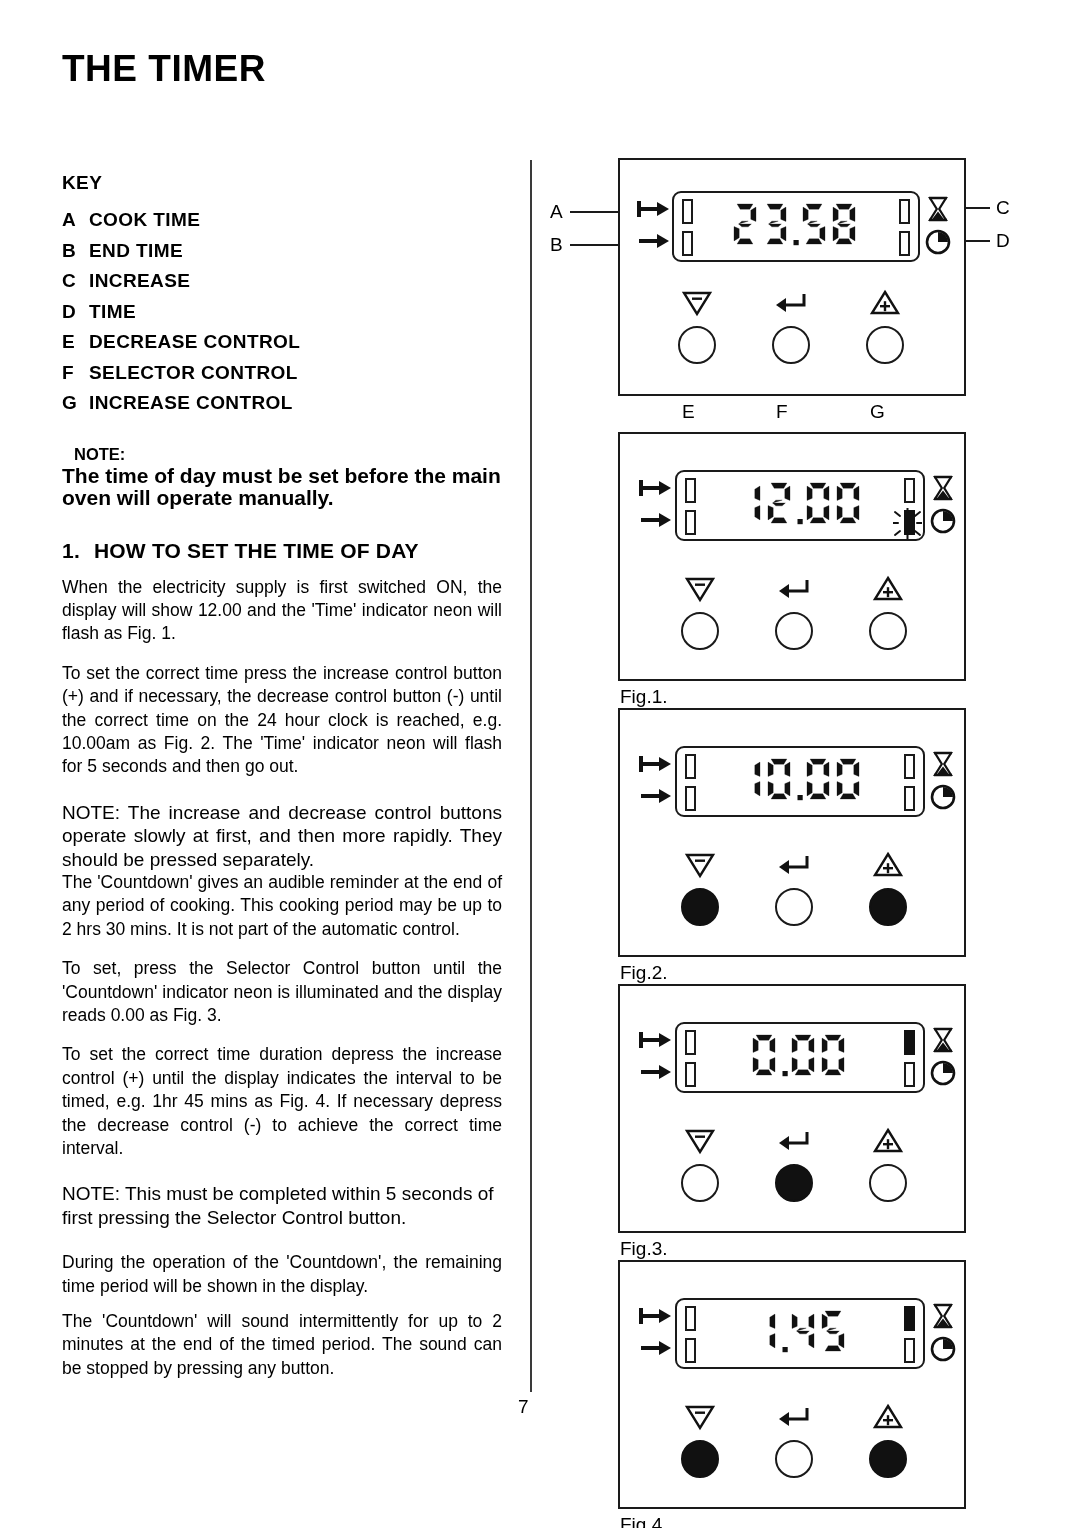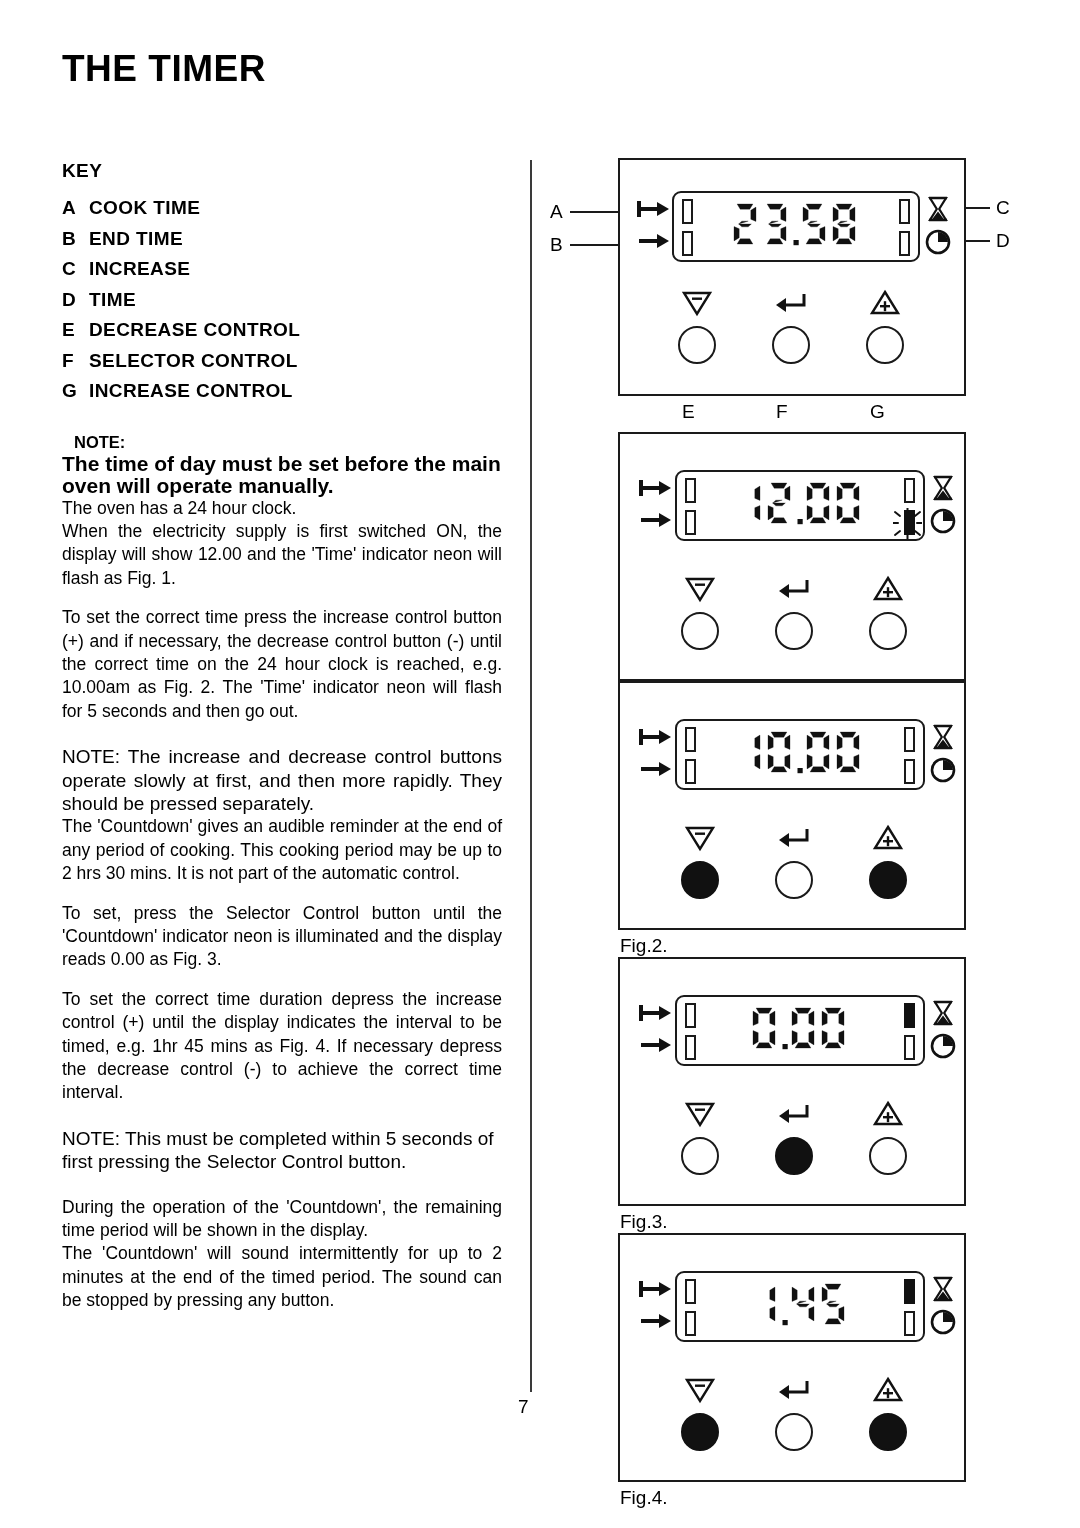--- a/index.html
+++ b/index.html
@@ -23,21 +23,21 @@
     top: 48px;
     font-size: 37px;
     font-weight: bold;
     letter-spacing: 0.5px;
   }
 
   
   .left-col {
     position: absolute;
     left: 62px;
-    top: 160px;
+    top: 172px;
     width: 440px;
   }
   .divider {
     position: absolute;
     left: 530px;
     top: 160px;
     width: 2px;
     height: 1232px;
     background: #3a3a3a;
   }
@@ -275,32 +275,34 @@
     </div>
     <div class="key-row">
       <span class="key-letter">G</span>
       <span class="key-label">INCREASE CONTROL</span>
     </div>
   </div>
 
   <div class="note-head">NOTE:</div>
   <div class="note-body">The time of day must be set before the main oven will operate manually.</div>
 
-
-  <p class="body nojust tight">The oven has a 24 hour clock.</p>
+  <div class="section-head">
+    <span class="num">1.</span><span>HOW TO SET THE TIME OF DAY</span>
+  </div>
+
   <p class="body">When the electricity supply is first switched ON, the display will show 12.00 and the 'Time' indicator neon will flash as Fig. 1.</p>
   <p class="body">To set the correct time press the increase control button (+) and if necessary, the decrease control button (-) until the correct time on the 24 hour clock is reached, e.g. 10.00am as Fig. 2.  The 'Time' indicator neon will flash for 5 seconds and then go out.</p>
   <p class="bold-note">NOTE:     The increase and decrease control buttons operate slowly at first, and then more rapidly.  They should be pressed separately.</p>
 
 
   <p class="body"> The 'Countdown' gives an audible reminder at the end of any period of cooking.  This cooking period may be  up to 2 hrs 30 mins.  It is not part of the automatic control.</p>
   <p class="body">To set, press the Selector Control button until the 'Countdown' indicator neon is illuminated and the display reads 0.00 as Fig. 3.</p>
   <p class="body">To set the correct time duration depress the increase control (+) until the display indicates the interval to be timed, e.g. 1hr 45 mins as Fig. 4.  If necessary depress the decrease control (-) to achieve the correct time interval.</p>
   <p class="bold-note nj">NOTE:  This must be completed within 5 seconds of first pressing the Selector Control button.</p>
-  <p class="body" style="margin-top:22px;margin-bottom:0">During the operation of the 'Countdown', the remaining time period will be shown in the display.</p>
+  <p class="body" style="margin-top:22px;margin-bottom:12px">During the operation of the 'Countdown', the remaining time period will be shown in the display.</p>
   <p class="body">The 'Countdown' will sound intermittently for up to 2 minutes at the end of the timed period.  The sound can be stopped by pressing any button.</p>
 </div>
 
 <div class="divider"></div>
 
 <div class="page-no">7</div>
 
 <div class="right-col">
 
   <div class="panel-wrap">
@@ -527,20 +529,21 @@
         <div class="glyph">
           <svg width="32" height="30" viewBox="0 0 32 30">
             <polygon points="16,4 29,25 3,25" fill="none" stroke="#111" stroke-width="2.4"></polygon>
             <rect x="11" y="17" width="10" height="2.4" fill="#111"></rect>
             <rect x="14.8" y="13.2" width="2.4" height="10" fill="#111"></rect>
           </svg>
         </div>
         <div class="knob"></div>
       </div>
     </div>
+    <div class="fig-caption">Fig.1.</div>
   </div>
 
   <div class="panel-wrap">
     <div class="panel">
       <div class="ind ind-a">
         <svg width="34" height="20" viewBox="0 0 34 20">
           <rect x="1" y="2" width="4" height="16" fill="#111"></rect>
           <rect x="5" y="8" width="18" height="4" fill="#111"></rect>
           <polygon points="21,3 33,10 21,17" fill="#111"></polygon>
         </svg>

